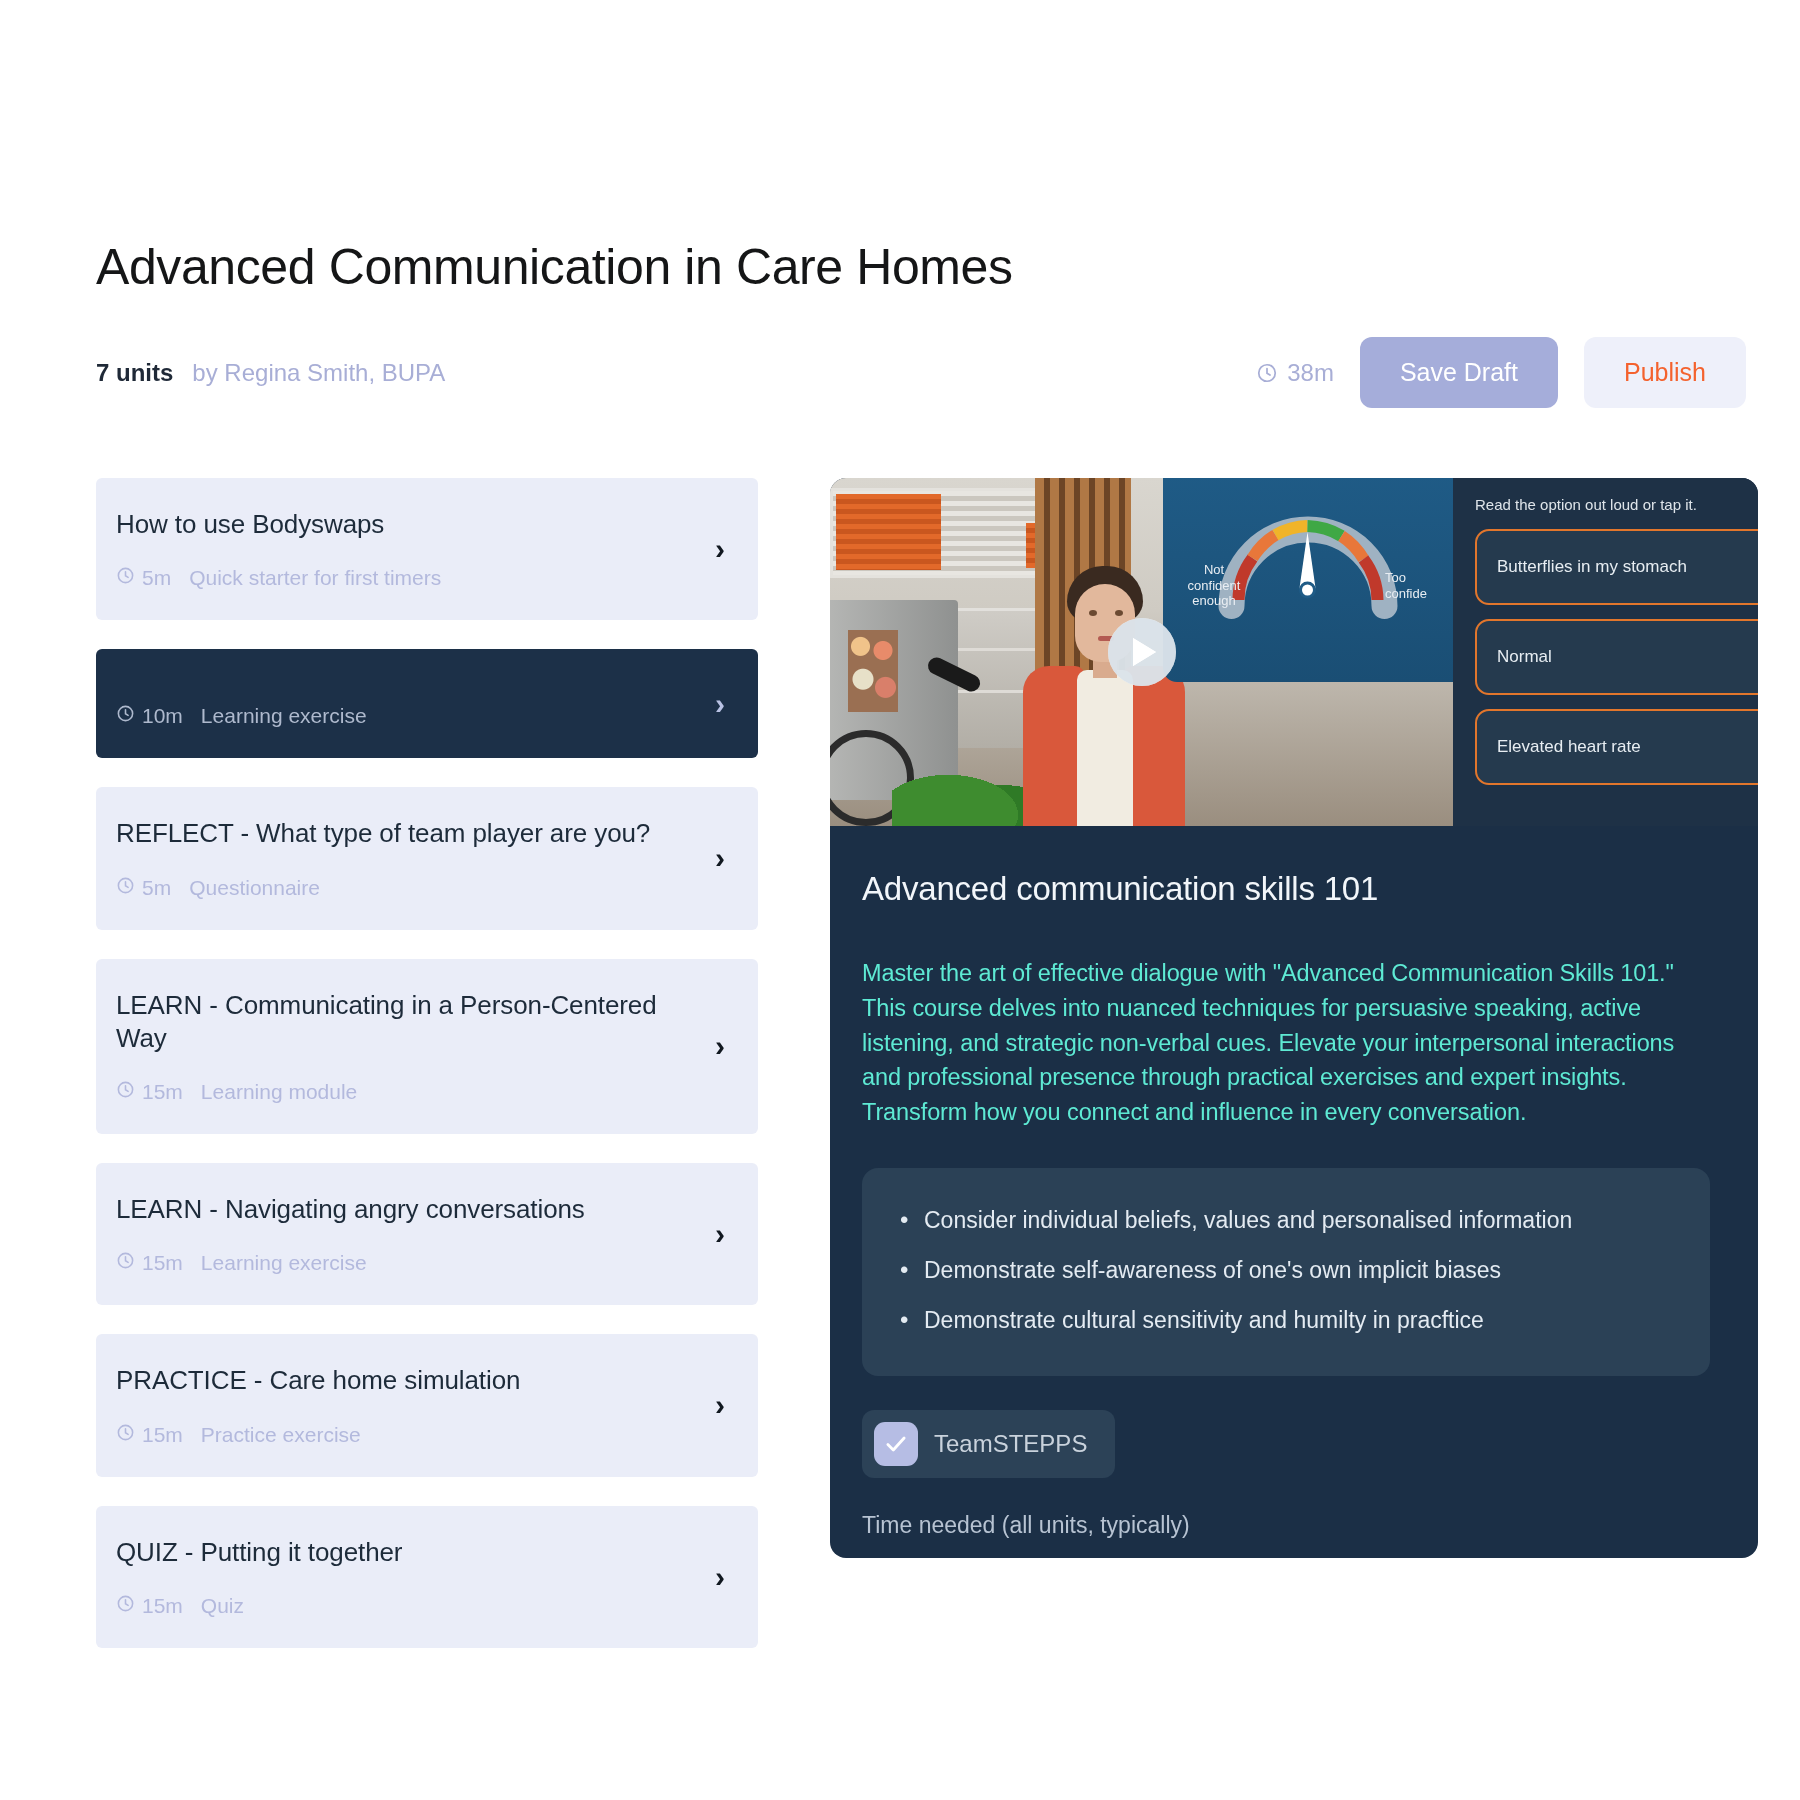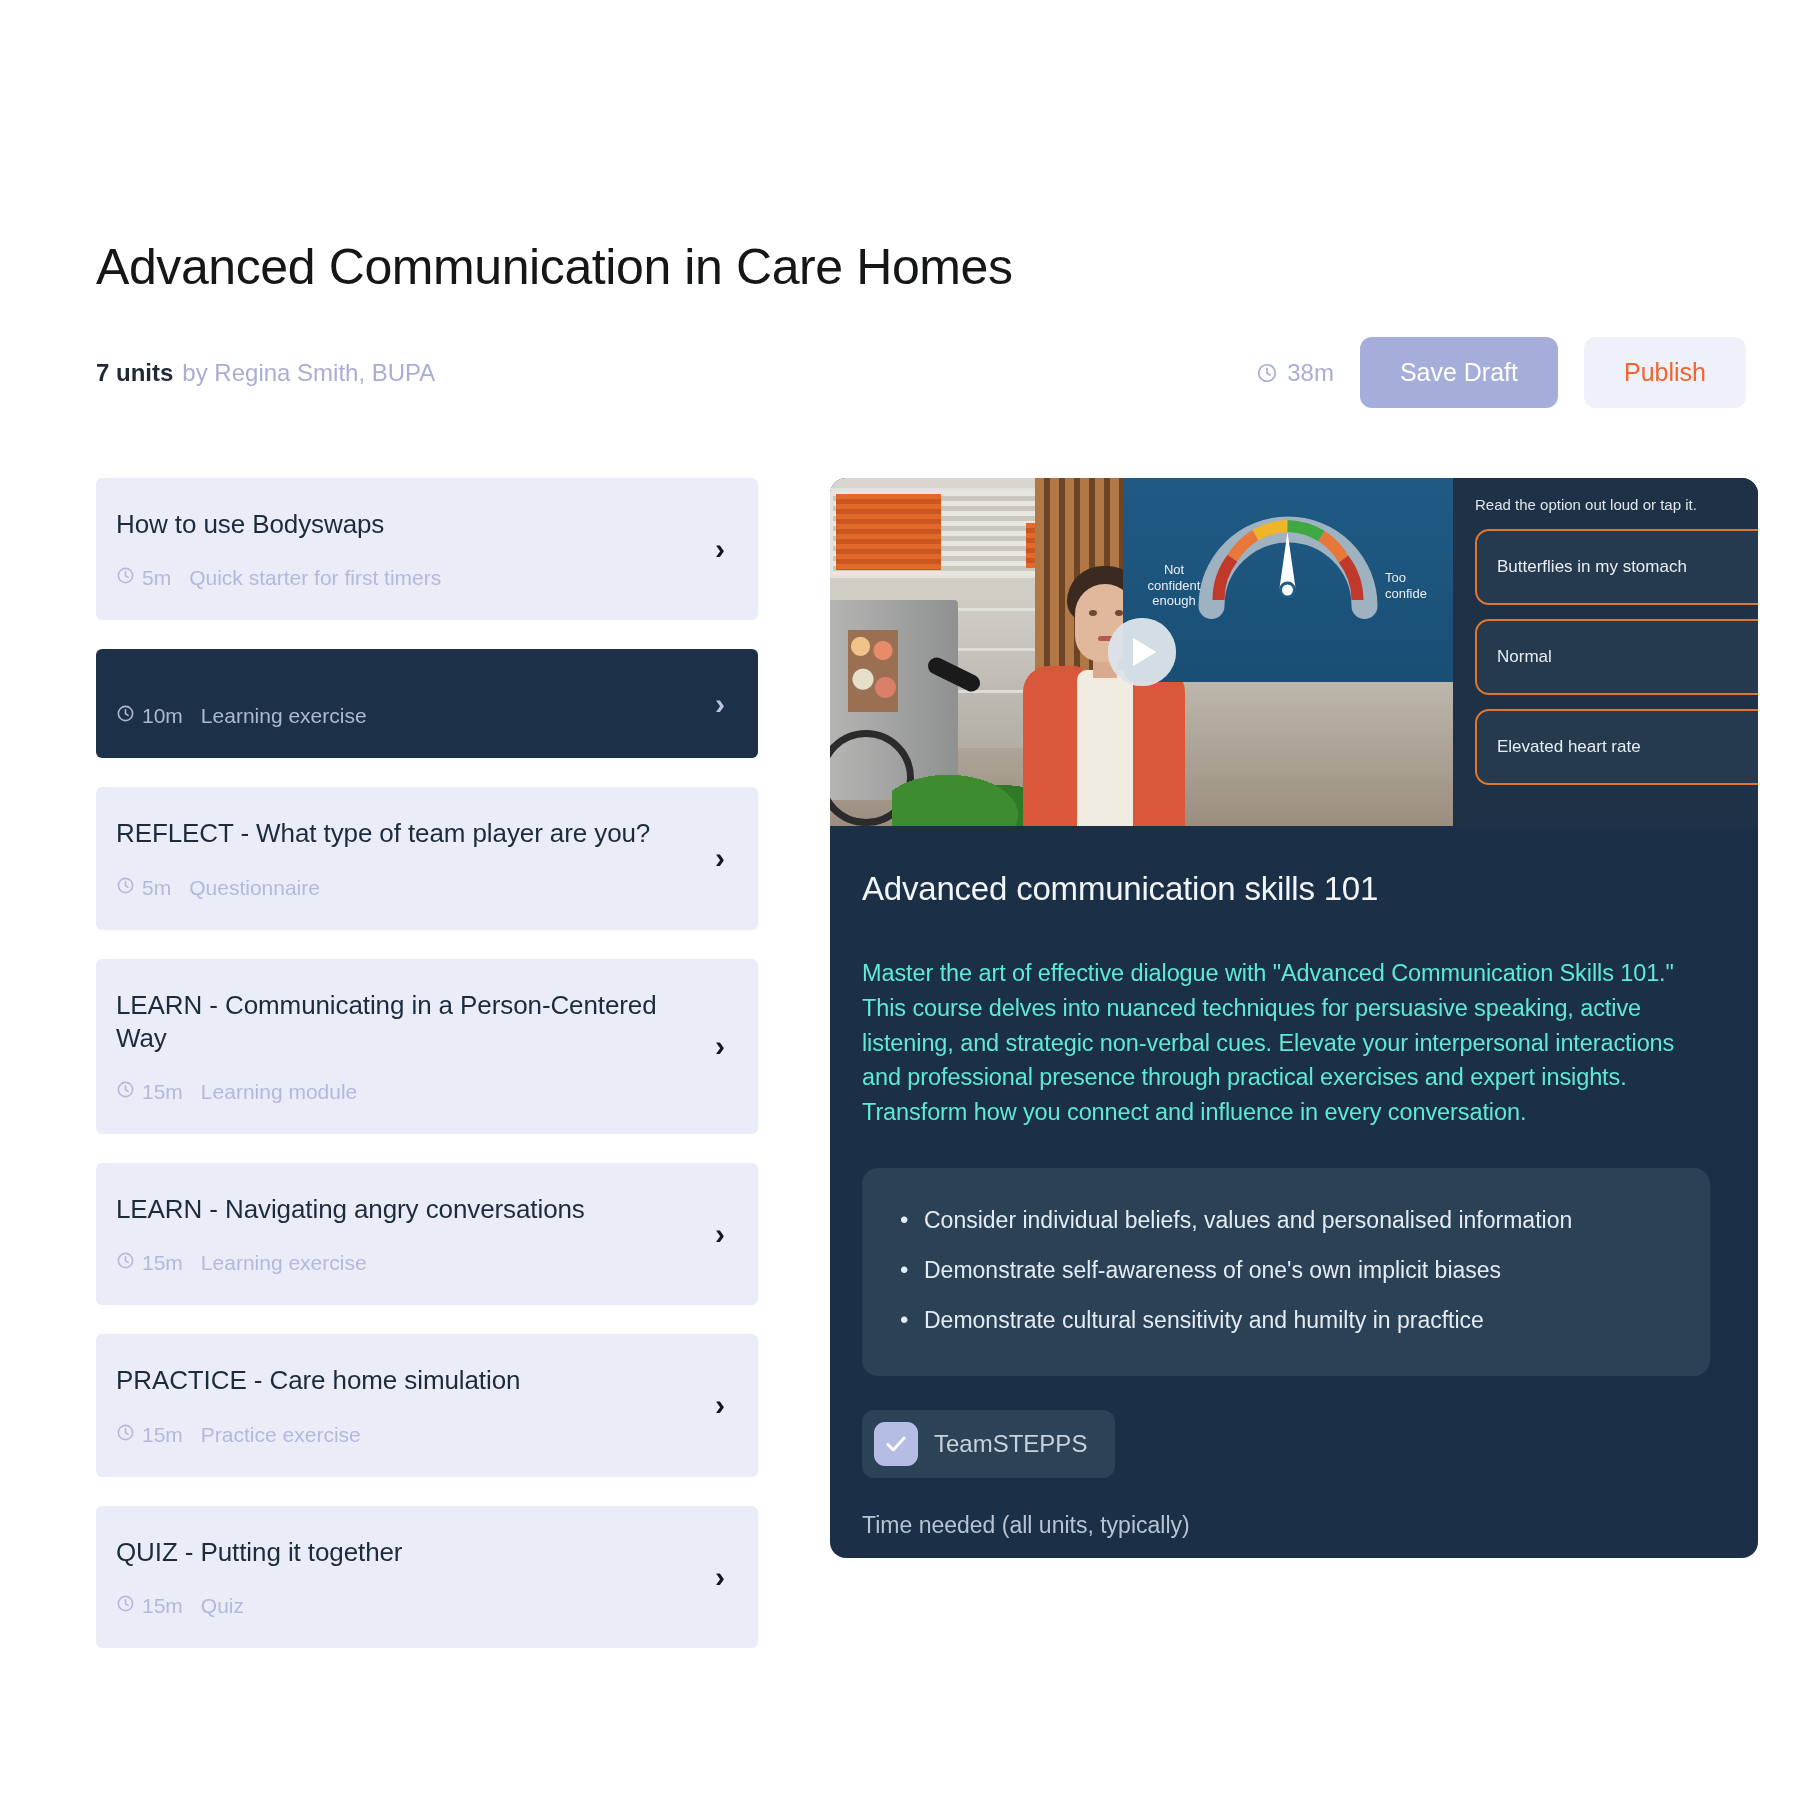--- a/index.html
+++ b/index.html
@@ -14,21 +14,21 @@
   
   .header { position: absolute; left: 96px; top: 240px; width: 1650px; }
   .course-title {
     font-size: 50px; font-weight: 400; color: #151617;
     letter-spacing: -0.4px; line-height: 1.1;
   }
   .meta-row {
     display: flex; align-items: center; justify-content: space-between;
     margin-top: 42px; width: 1650px;
   }
-  .meta-left { display:flex; align-items: baseline; gap: 9px; font-size: 24px; }
+  .meta-left { display:flex; align-items: baseline; gap: 19px; font-size: 24px; }
   .units-count { font-weight: 700; color: #1f2937; }
   .author { color: #a8aed6; font-weight: 400; }
 
   .meta-right { display: flex; align-items: center; gap: 26px; }
   .duration-chip {
     display: flex; align-items: center; gap: 9px;
     color: #a8aed6; font-size: 24px;
   }
   .clock-svg { display:block; }
   .btn {
@@ -161,21 +161,21 @@
   }
   .scene .av-jacket-l { left: 18px; border-radius: 26px 10px 0 0; }
   .scene .av-jacket-r { left: 118px; border-radius: 10px 26px 0 0; }
   .scene .mic {
     position:absolute; left: 96px; top: 188px; width: 56px; height: 17px;
     background: #1a1a1a; border-radius: 9px; transform: rotate(26deg);
   }
   
   .gauge-board {
     position: absolute; right: 0; top: -4px;
-    width: 330px; height: 208px;
+    width: 290px; height: 208px;
     background: linear-gradient(180deg,#1f5b86,#1a4e74);
     border-radius: 0 0 0 14px;
   }
   .gauge { position:absolute; left: 50%; top: 6px; transform: translateX(-50%); }
   .gauge-lbl {
     position:absolute; color:#e9eef3; font-size: 13px; line-height: 1.2;
     text-align: center; font-family:"Liberation Sans", sans-serif;
   }
   .gauge-lbl.left { left: 8px; top: 88px; width: 86px; }
   .gauge-lbl.right { right: -2px; top: 96px; width: 70px; text-align: left; }

